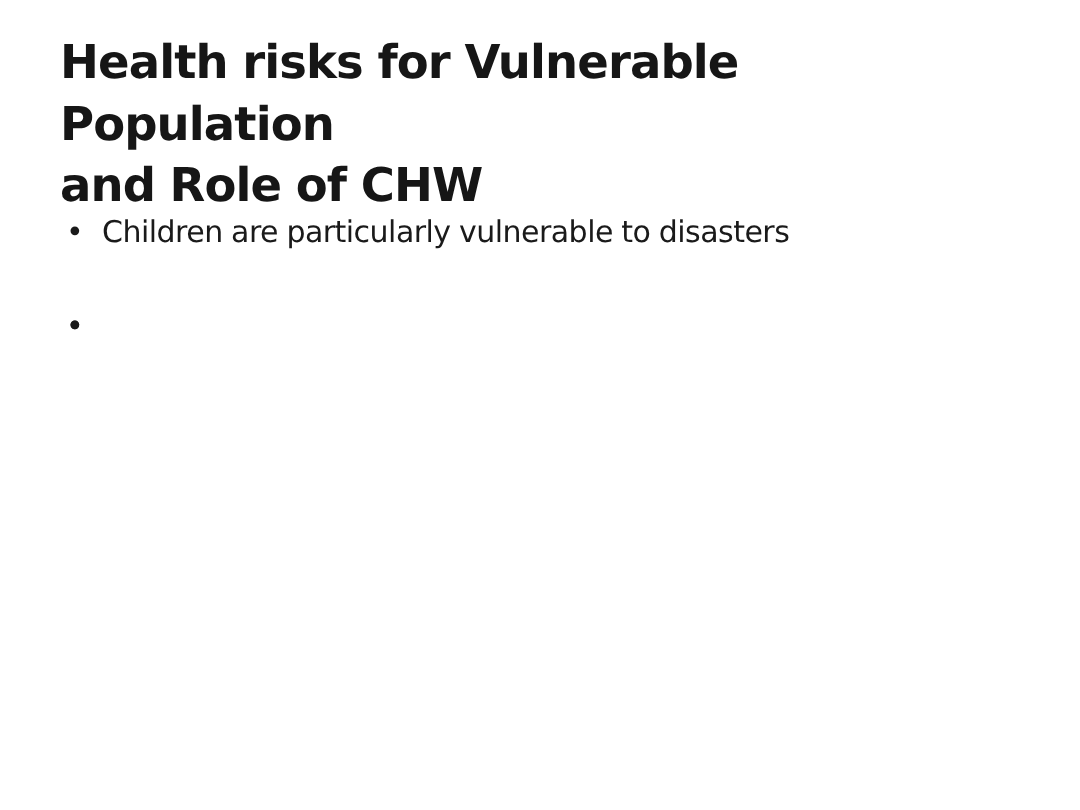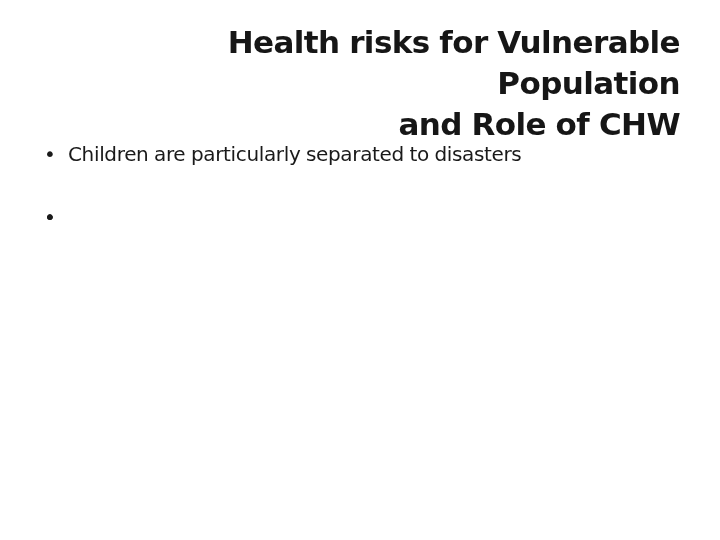--- a/index.html
+++ b/index.html
@@ -20,21 +20,21 @@
     height: 540px;
     background: #ffffff;
     box-sizing: border-box;
   }
 
   .slide-title {
     position: absolute;
     left: 40px;
     top: 22px;
     width: 640px;
-    text-align: right;
+    text-align: left;
     font-family: "DejaVu Sans", sans-serif;
     font-weight: bold;
     font-size: 31px;
     line-height: 41px;
     letter-spacing: -0.6px;
     color: #161616;
     word-spacing: -0.5px;
   }
 
   .body-list {
@@ -86,21 +86,21 @@
   <div class="slide-title">
     <span>Health risks for Vulnerable Population</span>
     <br>
     <span>and Role of CHW</span>
   </div>
 
   <ul class="body-list">
 
     <li class="bullet-item">
       <span class="bullet-marker">•</span>
-      <span class="bullet-text">Children are particularly separated to disasters</span>
+      <span class="bullet-text">Children are particularly vulnerable to disasters</span>
     </li>
 
     <li class="bullet-item">
       <span class="bullet-marker">•</span>
     </li>
 
     <li class="bullet-item">
       <span class="bullet-marker">•</span>
     </li>
 

